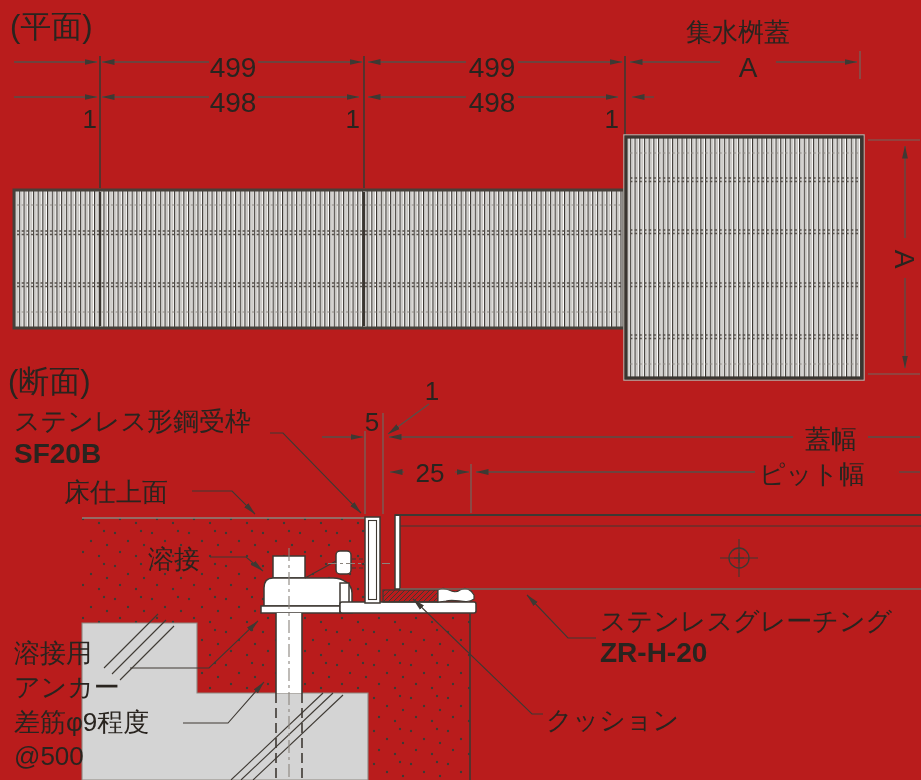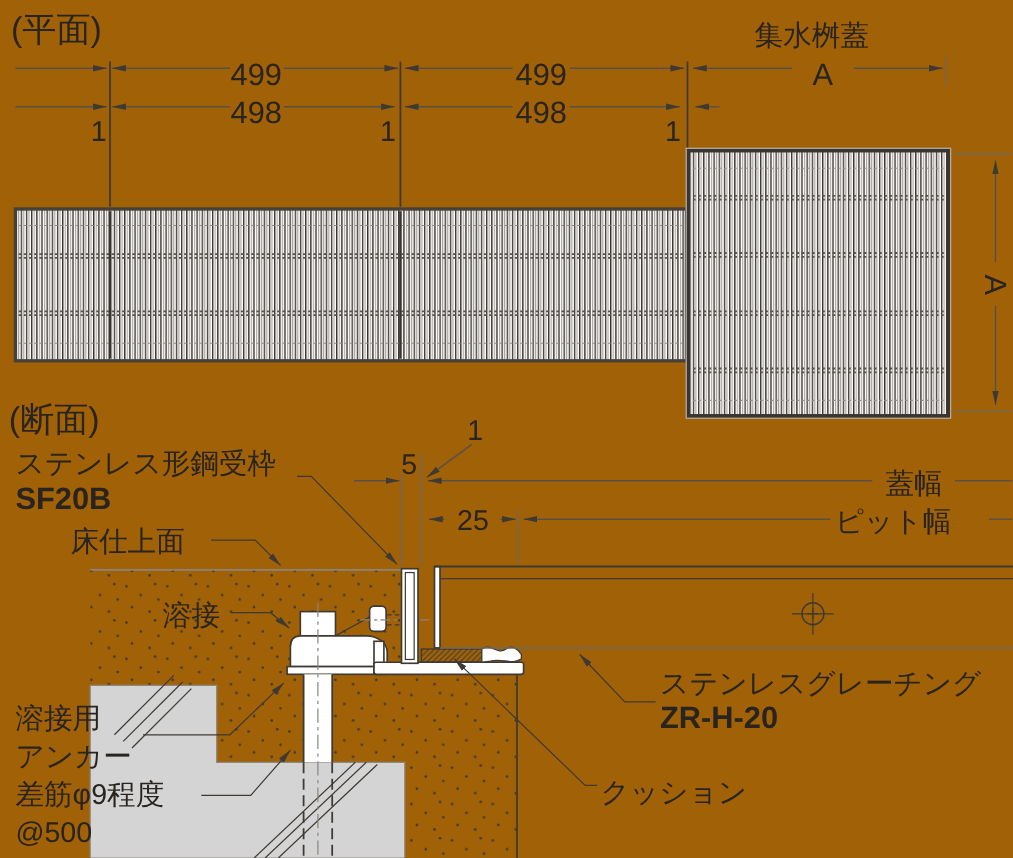--- a/index.html
+++ b/index.html
@@ -1,16 +1,16 @@
 <!DOCTYPE html>
 <html><head>
 <meta charset="utf-8">
 <style>
   html,body{margin:0;padding:0;background:#fff;}
-  #stage{position:relative;width:921px;height:780px;background:#a16207;overflow:hidden;}
+  #stage{position:relative;width:921px;height:780px;background:#b91c1c;overflow:hidden;}
   svg{display:block;}
   text{font-family:"Liberation Sans","DejaVu Sans",sans-serif;fill:#29241f;}
   .t-title{font-size:31px;}
   .t-label{font-size:26px;}
   .t-dim{font-size:28px;}
   .t-dim-s{font-size:26px;}
   .t-model{font-size:28px;font-weight:700;}
   .ln{stroke:#3e3933;stroke-width:1.6;fill:none;}
   .ln-thin{stroke:#3e3933;stroke-width:1.1;fill:none;}
   .dimln{stroke:#56504a;stroke-width:1.3;fill:none;}

